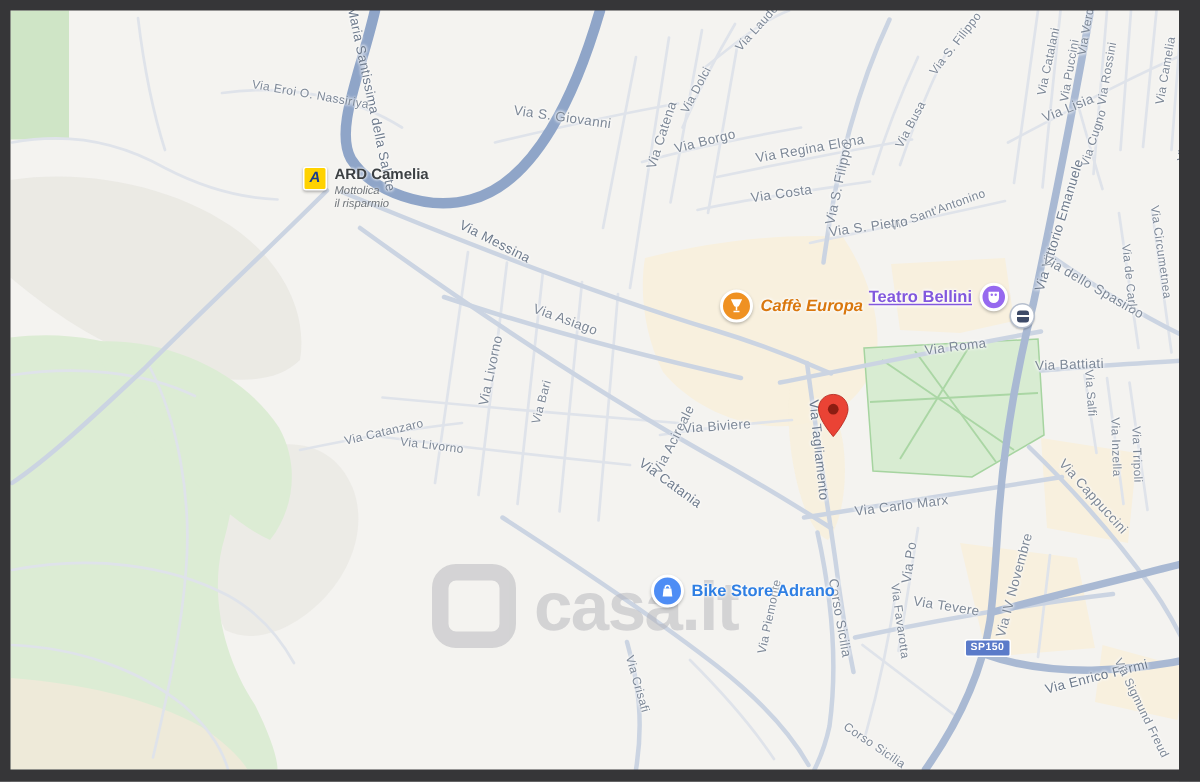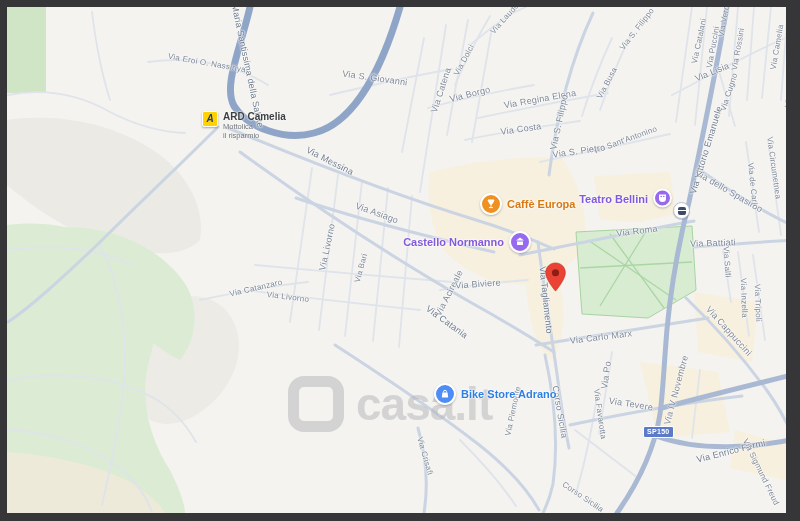--- a/index.html
+++ b/index.html
@@ -19,31 +19,31 @@
   .wm .lg{width:34px;height:34px;border:11px solid currentColor;border-radius:16px;}
   .wm .tx{font-weight:bold;font-size:46px;letter-spacing:-1px;line-height:1;}
   
   .poi{position:absolute;display:flex;align-items:center;gap:5px;z-index:4;white-space:nowrap;
        transform:translateY(-50%);}
   .poi .nm{font-weight:bold;font-size:11px;text-shadow:0 0 2px #fff,0 0 2px #fff,0 0 3px #fff;}
   .ic{width:15px;height:15px;border-radius:50%;border:2px solid #fff;
       box-shadow:0 1px 2px rgba(60,64,67,.35);display:flex;align-items:center;justify-content:center;flex:none;}
   .ic svg{display:block;}
   .ic.big{width:18px;height:18px;}
-  .c-food{background:#ef9122;} .t-food{color:#d9780f;}
-  .c-purple{background:#9669ef;} .t-purple{color:#8258dd;}
+  .c-food{background:#ef9122;} .t-food{color:#d9780f;font-style:italic;}
+  .c-purple{background:#9669ef;} .t-purple{color:#8258dd;text-decoration:underline;}
   .c-green{background:#0f8a4f;} .t-green{color:#1a854b;}
   .c-blue{background:#4e8df5;} .t-blue{color:#2f7fe3;}
   
   .ard{position:absolute;left:202px;top:111px;display:flex;gap:5px;z-index:4;}
   .ardlogo{width:14px;height:14px;background:#ffd200;border:1px solid #fff;border-radius:2px;
            box-shadow:0 1px 2px rgba(0,0,0,.3);color:#1b3c8f;font-weight:bold;font-style:italic;
            font-size:10px;line-height:14px;text-align:center;flex:none;}
   .ard .t1{font-weight:bold;font-size:10px;color:#3c4043;text-shadow:0 0 2px #fff,0 0 2px #fff;}
-  .ard .t2{font-size:7.5px;color:#70757a;text-shadow:0 0 2px #fff;}
+  .ard .t2{font-size:7.5px;color:#70757a;text-shadow:0 0 2px #fff;font-style:italic;}
   
   .station{position:absolute;left:673px;top:202px;width:15px;height:15px;background:#fff;
            border:1px solid #b6bfce;border-radius:50%;z-index:4;display:flex;align-items:center;justify-content:center;
            box-shadow:0 1px 1px rgba(0,0,0,.2);}
   .station .g{width:8px;height:8px;border-radius:2px;
               background:linear-gradient(#3d4a68 40%,#fff 40%,#fff 56%,#3d4a68 56%);}
   
   .badge{position:absolute;left:643px;top:426px;background:#5b7bc9;color:#fff;z-index:4;
          font-size:7px;font-weight:bold;padding:1px 3px;border-radius:2px;letter-spacing:.3px;
          border:1px solid #fff;line-height:8px;}
@@ -234,28 +234,20 @@
 
     <div class="poi" style="left:480px;top:204px">
       <span class="ic big c-food">
         <svg width="10" height="10" viewBox="0 0 10 10">
             <path d="M2,1 H8 L6.5,4.2 A1.6,1.6 0 0 1 3.5,4.2 Z M5,5 V7.8 M3,8.6 H7" fill="#fff" stroke="#fff" stroke-width="1"></path>
           </svg>
       </span>
       <span class="nm t-food">Caffè Europa</span>
     </div>
 
-    <div class="poi" style="right:269px;top:242px">
-      <span class="nm t-purple">Castello Normanno</span>
-      <span class="ic big c-purple">
-        <svg width="10" height="10" viewBox="0 0 10 10">
-            <path d="M5,0.6 L9,3.4 H1 Z M2,4.4 H8 V8 H2 Z M1,8.6 H9" fill="#fff"></path>
-          </svg>
-      </span>
-    </div>
 
     <div class="poi" style="right:128px;top:198px">
       <span class="nm t-purple">Teatro Bellini</span>
       <span class="ic c-purple">
         <svg width="9" height="9" viewBox="0 0 9 9">
             <path d="M1,1 H8 V5 A3.5,3.5 0 0 1 1,5 Z" fill="#fff"></path>
             <circle cx="3.2" cy="3" r=".8" fill="#9669ef"></circle>
             <circle cx="5.8" cy="3" r=".8" fill="#9669ef"></circle>
           </svg>
       </span>

